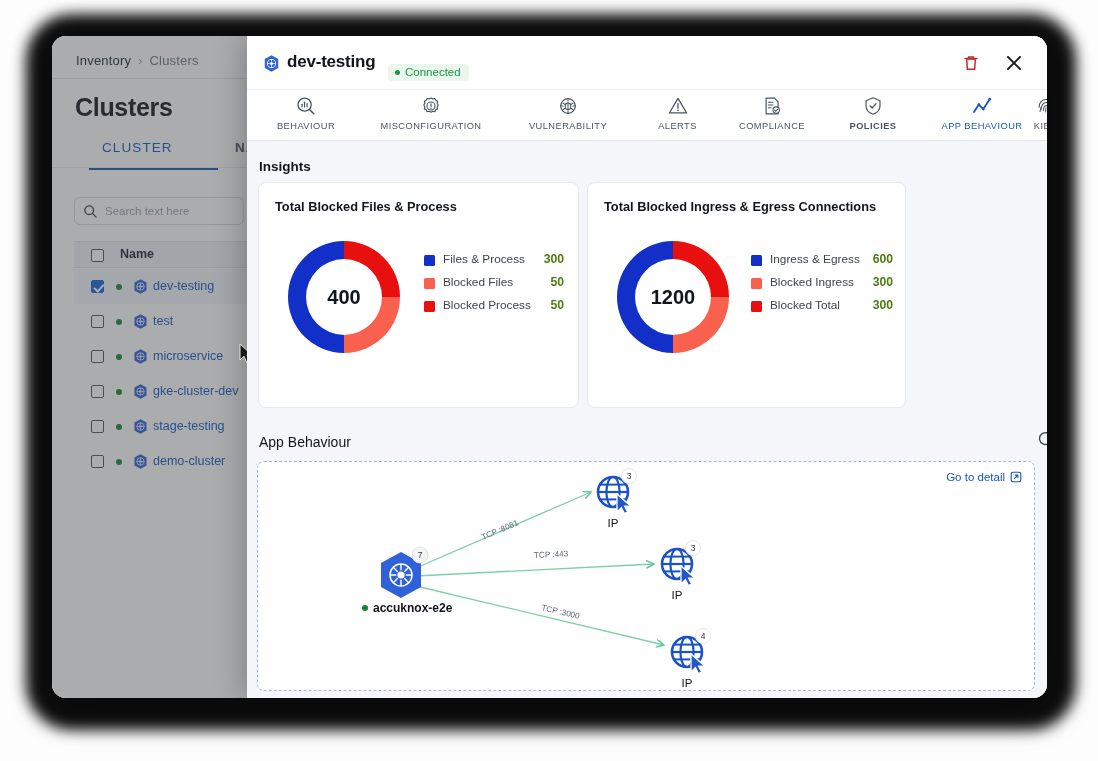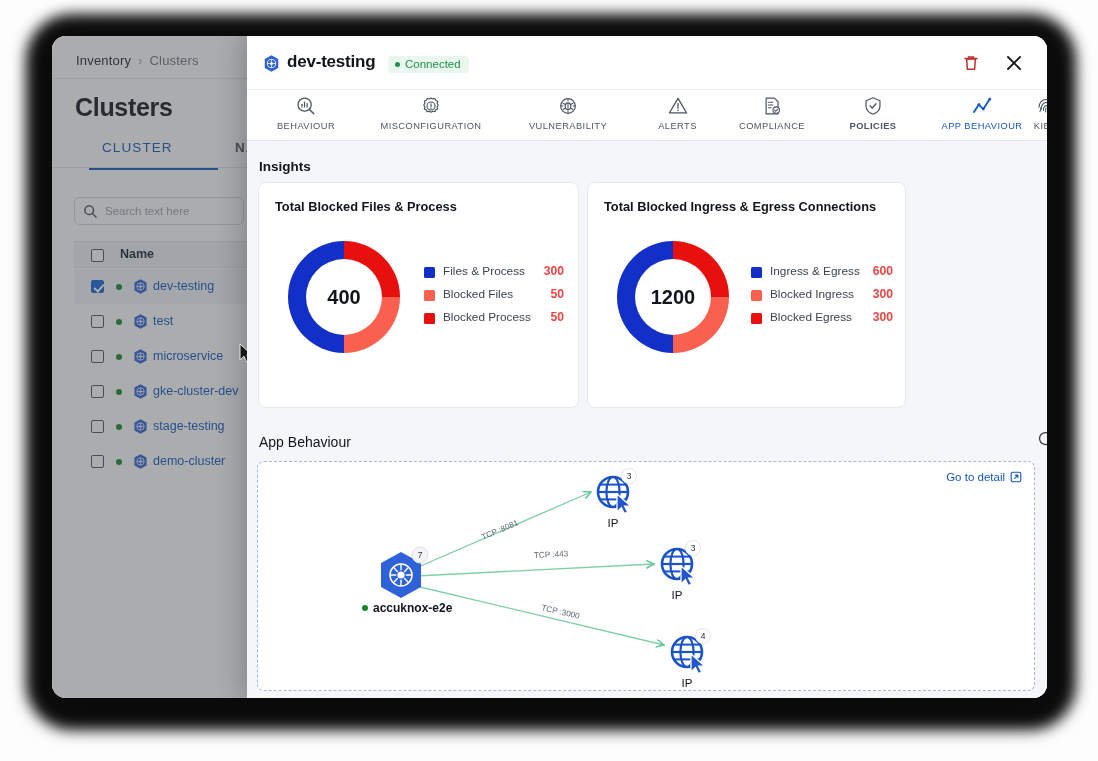--- a/index.html
+++ b/index.html
@@ -143,21 +143,21 @@
   .modal-head {
     position: absolute; left: 0; top: 0; width: 800px; height: 53px;
     background: #fff;
   }
   .modal-head .k8s-big { position: absolute; left: 15px; top: 18px; width: 19px; height: 19px; }
   .modal-title {
     position: absolute; left: 40px; top: 16px;
     font-size: 17px; font-weight: bold; color: #11161d; letter-spacing: -.2px;
   }
   .conn-badge {
-    position: absolute; left: 141px; top: 20px; height: 17px;
+    position: absolute; left: 141px; top: 28px; height: 17px;
     padding: 0 8px 0 17px; border-radius: 4px;
     background: #e9f7ee; color: #1d9348;
     font-size: 11.5px; line-height: 17px;
   }
   .conn-badge::before {
     content: ""; position: absolute; left: 7px; top: 6px;
     width: 5px; height: 5px; border-radius: 50%; background: #1d9348;
   }
   .icon-btn {
     position: absolute; top: 17px; width: 20px; height: 20px; cursor: pointer;
@@ -204,32 +204,32 @@
   .card-title {
     position: absolute; left: 16px; top: 16px;
     font-size: 12.8px; font-weight: bold; color: #11161d;
   }
   .donut-wrap { position: absolute; left: 20px; top: 49px; width: 130px; height: 130px; }
   .donut-center {
     position: absolute; left: 0; top: 0; width: 130px; height: 130px;
     display: flex; align-items: center; justify-content: center;
     font-size: 20px; font-weight: bold; color: #11161d;
   }
-  .legend { position: absolute; top: 68px; margin-top: 12px; }
+  .legend { position: absolute; top: 68px; }
   #legend1 { left: 165px; width: 140px; }
   #legend2 { left: 163px; width: 142px; }
   .leg-row { position: relative; height: 23px; }
   .leg-sw {
     position: absolute; left: 0; top: 4px; width: 11px; height: 11px; border-radius: 1.5px;
   }
   .leg-name {
     position: absolute; left: 19px; top: 1px; font-size: 11.8px; color: #3c4450; white-space: nowrap;
   }
   .leg-val {
-    position: absolute; right: 0; top: 1px; font-size: 12.2px; color: #ef4444; font-weight: bold;
+    position: absolute; right: 0; top: 1px; font-size: 12.2px; color: #4d7c0f; font-weight: bold;
   }
 
   
   .ab-title {
     position: absolute; left: 12px; top: 293px;
     font-size: 14px; color: #11161d;
   }
   .ab-tools { position: absolute; right: 10px; top: 284px; height: 29px; }
   .refresh-ic { position: absolute; left: 0; top: 5px; width: 17px; height: 17px; cursor: pointer; }
 
@@ -574,21 +574,21 @@
               <span class="leg-name">Ingress &amp; Egress</span>
               <span class="leg-val">600</span>
             </div>
             <div class="leg-row">
               <span class="leg-sw" style="background:#f9604e"></span>
               <span class="leg-name">Blocked Ingress</span>
               <span class="leg-val">300</span>
             </div>
             <div class="leg-row">
               <span class="leg-sw" style="background:#e8100f"></span>
-              <span class="leg-name">Blocked Egress</span>
+              <span class="leg-name">Blocked Total</span>
               <span class="leg-val">300</span>
             </div>
           </div>
         </div>
 
         <div class="ab-title">App Behaviour</div>
 
         <div class="ab-tools">
           <svg class="refresh-ic" viewBox="0 0 20 20">
             <path d="M16.4 7.2 A7 7 0 1 0 17 10.6" fill="none" stroke="#3c4450" stroke-width="1.6" stroke-linecap="round"></path>

